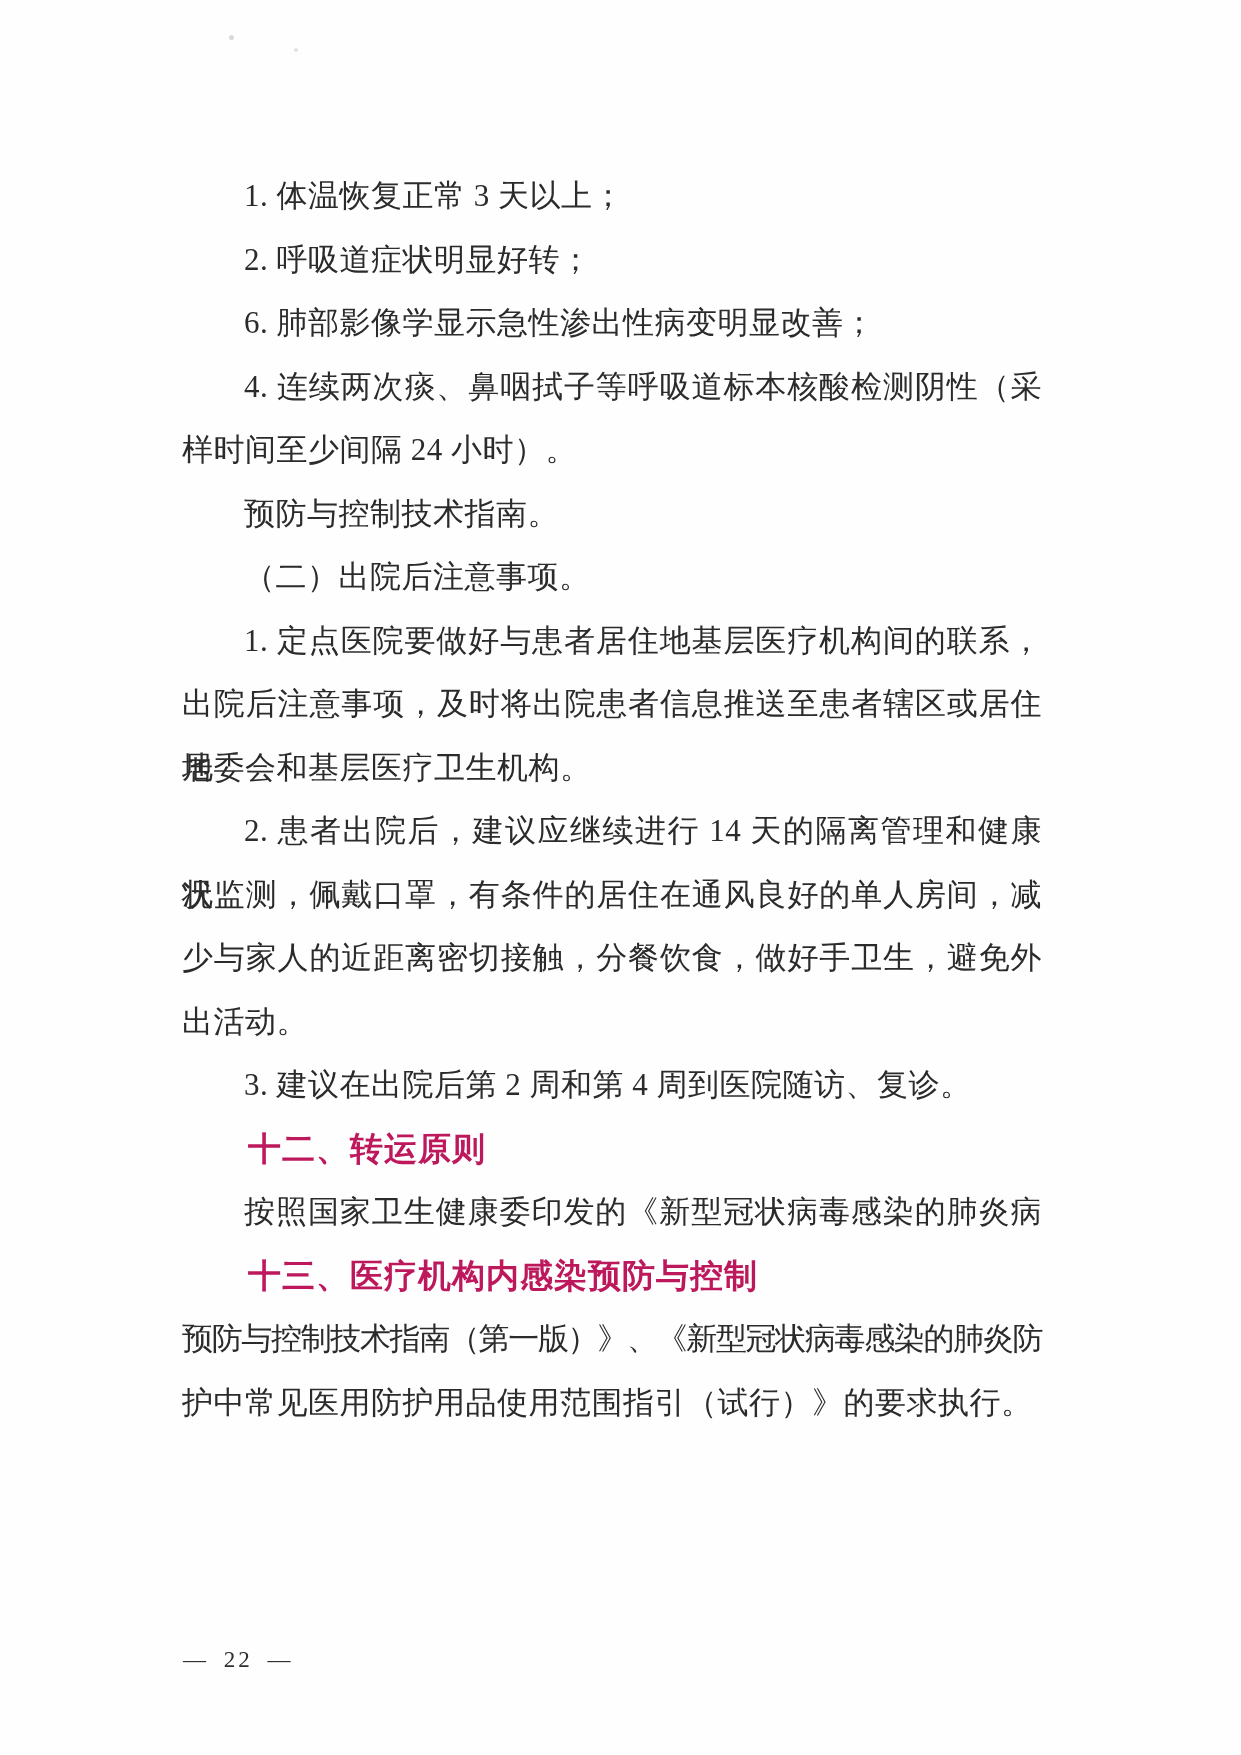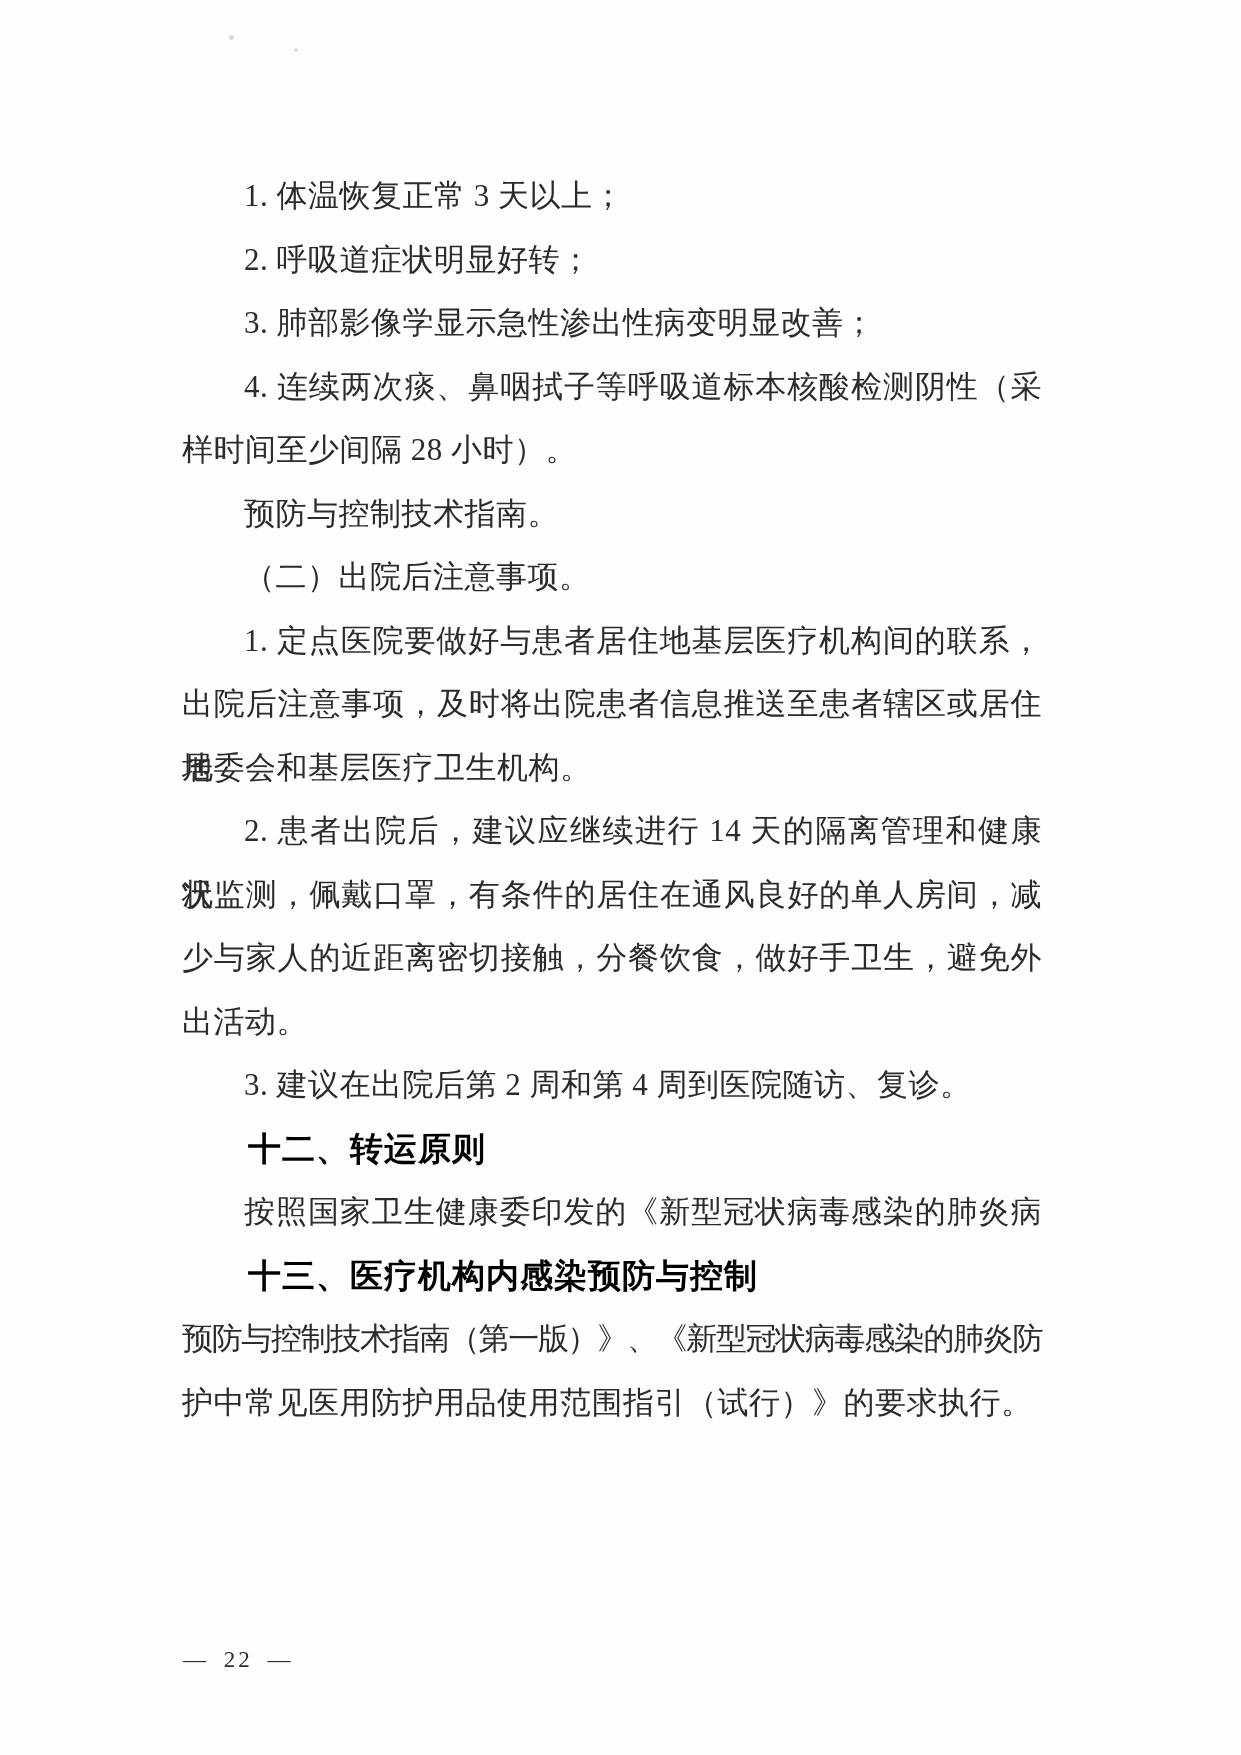--- a/index.html
+++ b/index.html
@@ -39,21 +39,21 @@
     text-align-last: justify;
     text-justify: inter-character;
   }
   .line.tight {
     letter-spacing: -1.5px;
   }
   .line.heading {
     font-family: "Liberation Sans", "DejaVu Sans", sans-serif;
     font-weight: 700;
     font-size: 33px;
-    color: #000000;
+    color: #be185d;
     letter-spacing: 1px;
   }
   .footer {
     position: absolute;
     left: 183px;
     top: 1638px;
     height: 44px;
     line-height: 44px;
     font-size: 23px;
     color: #2f2f2f;
@@ -71,23 +71,23 @@
 </head>
 <body>
 
 <div class="page">
   <div class="speck speck-1"></div>
   <div class="speck speck-2"></div>
 
   <main class="content" id="content">
       <div class="line indent">1. 体温恢复正常 3 天以上；</div>
       <div class="line indent">2. 呼吸道症状明显好转；</div>
-      <div class="line indent">3. 肺部影像学显示急性渗出性病变明显改善；</div>
+      <div class="line indent">6. 肺部影像学显示急性渗出性病变明显改善；</div>
       <div class="line indent justify">4. 连续两次痰、鼻咽拭子等呼吸道标本核酸检测阴性（采</div>
-      <div class="line">样时间至少间隔 28 小时）。</div>
+      <div class="line">样时间至少间隔 24 小时）。</div>
       <div class="line indent">预防与控制技术指南。</div>
       <div class="line indent">（二）出院后注意事项。</div>
       <div class="line indent justify">1. 定点医院要做好与患者居住地基层医疗机构间的联系，</div>
       <div class="line justify">出院后注意事项，及时将出院患者信息推送至患者辖区或居住地</div>
       <div class="line">居委会和基层医疗卫生机构。</div>
       <div class="line indent justify">2. 患者出院后，建议应继续进行 14 天的隔离管理和健康状</div>
       <div class="line justify">况监测，佩戴口罩，有条件的居住在通风良好的单人房间，减</div>
       <div class="line justify">少与家人的近距离密切接触，分餐饮食，做好手卫生，避免外</div>
       <div class="line">出活动。</div>
       <div class="line indent">3. 建议在出院后第 2 周和第 4 周到医院随访、复诊。</div>

